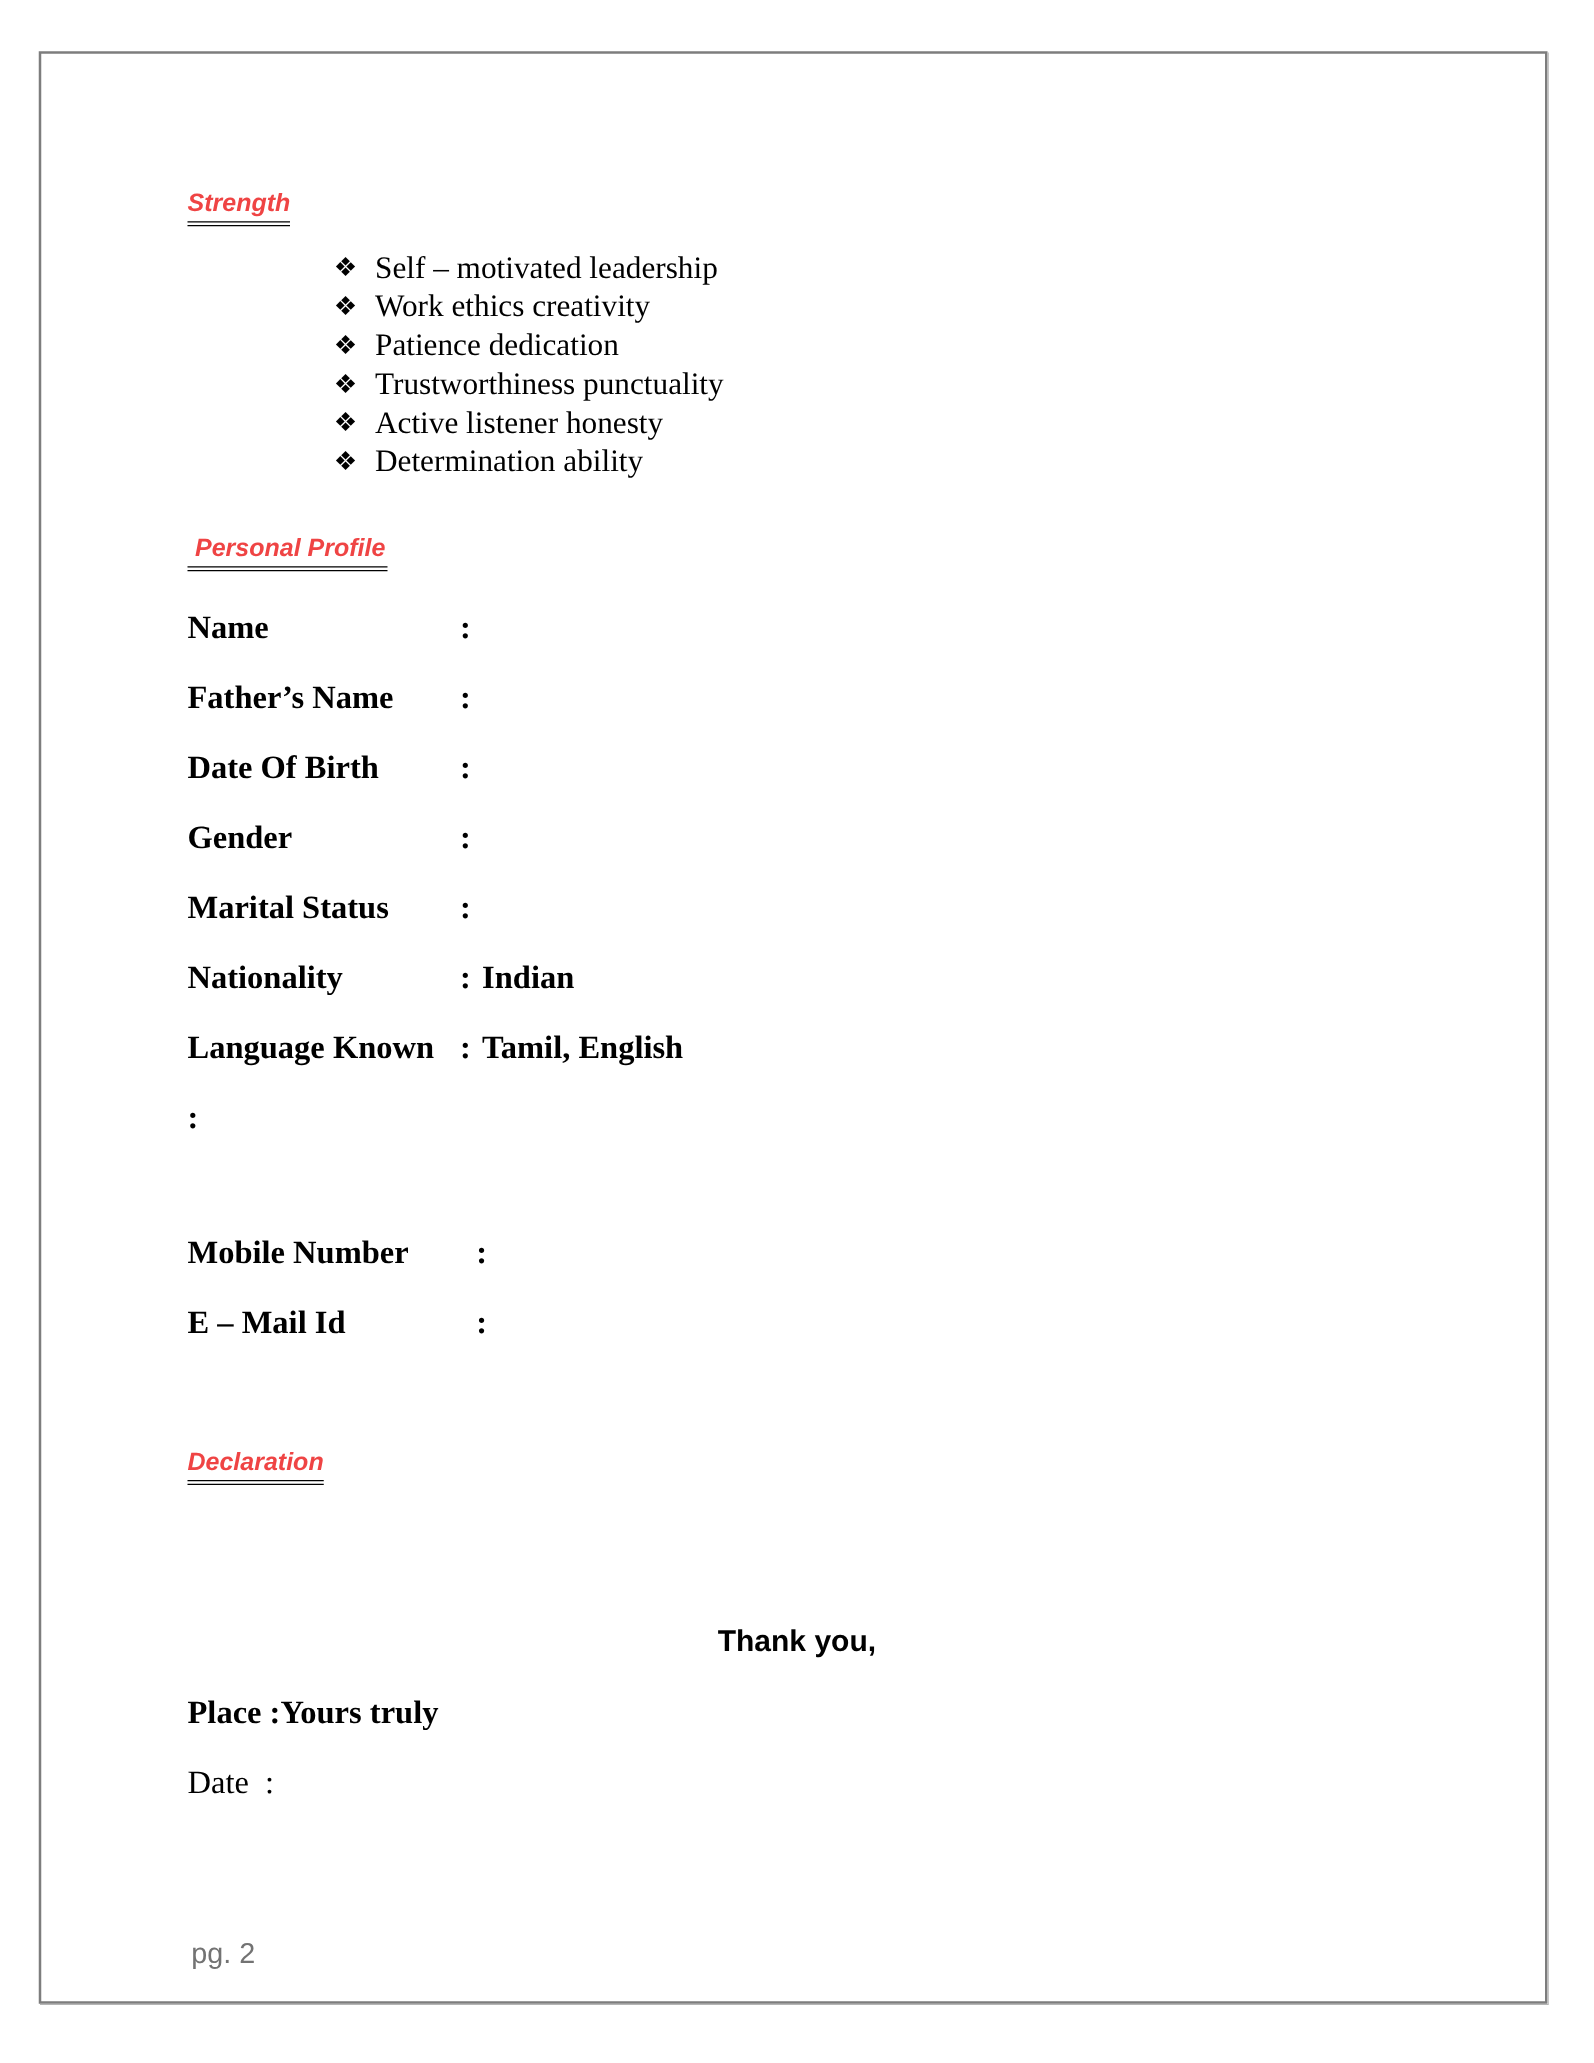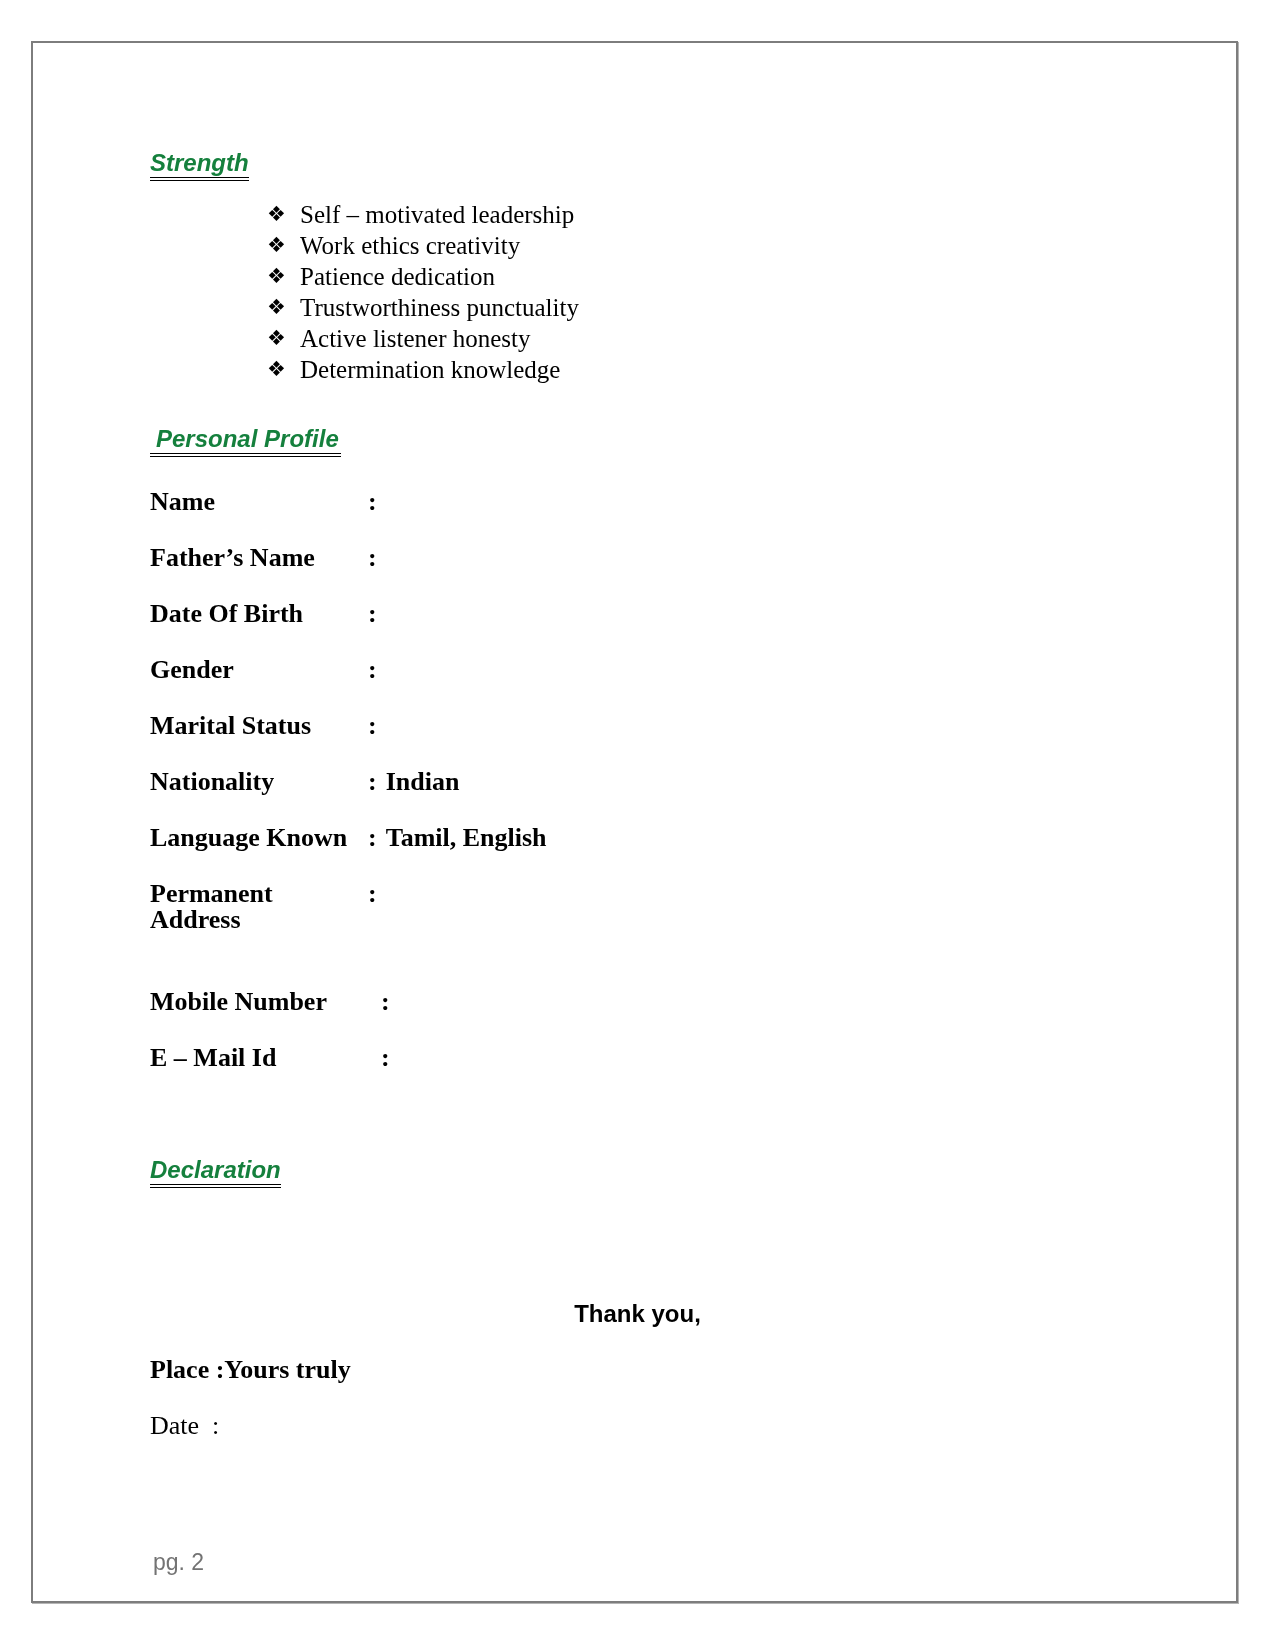--- a/index.html
+++ b/index.html
@@ -17,23 +17,23 @@
     left: 31px; top: 41px; right: 37px; bottom: 47px;
     border: 2px solid #7d7d7d;
     box-shadow: 1px 1px 0 #b5b5b5;
   }
   .heading {
     position: absolute;
     left: 150px;
     font-family: "Liberation Sans", sans-serif;
     font-weight: bold;
     font-style: italic;
-    font-size: 24px;
-    line-height: 26px;
-    color: #15803d;
+    font-size: 20px;
+    line-height: 26px;
+    color: #ef4444;
   }
   .h-underline {
     display: inline-block;
     border-bottom: 4px double #000;
     padding-bottom: 1px;
   }
   .h-pad { padding-left: 6px; padding-right: 2px; }
   .strength-pos { top: 150px; }
   .pp-pos { top: 426px; }
   .decl-pos { top: 1157px; }
@@ -142,21 +142,21 @@
     <li>
       <span class="marker">❖</span>
       <span class="btext">Trustworthiness punctuality</span>
     </li>
     <li>
       <span class="marker">❖</span>
       <span class="btext">Active listener honesty</span>
     </li>
     <li>
       <span class="marker">❖</span>
-      <span class="btext">Determination knowledge</span>
+      <span class="btext">Determination ability</span>
     </li>
   </ul>
 
   <div class="heading pp-pos">
     <span class="h-underline h-pad">Personal Profile</span>
   </div>
 
   <div class="fields">
     <div class="frow">
       <span class="flabel">Name</span>
@@ -187,21 +187,20 @@
       <span class="flabel">Nationality</span>
       <span class="fcolon">:</span>
       <span class="fvalue">Indian</span>
     </div>
     <div class="frow">
       <span class="flabel">Language Known</span>
       <span class="fcolon">:</span>
       <span class="fvalue">Tamil, English</span>
     </div>
     <div class="frow">
-      <span class="flabel">Permanent Address</span>
       <span class="fcolon">:</span>
       <span class="fvalue"></span>
     </div>
     <div class="fspacer"></div>
     <div class="frow wide">
       <span class="flabel">Mobile Number</span>
       <span class="fcolon">:</span>
       <span class="fvalue"></span>
     </div>
     <div class="frow wide">

